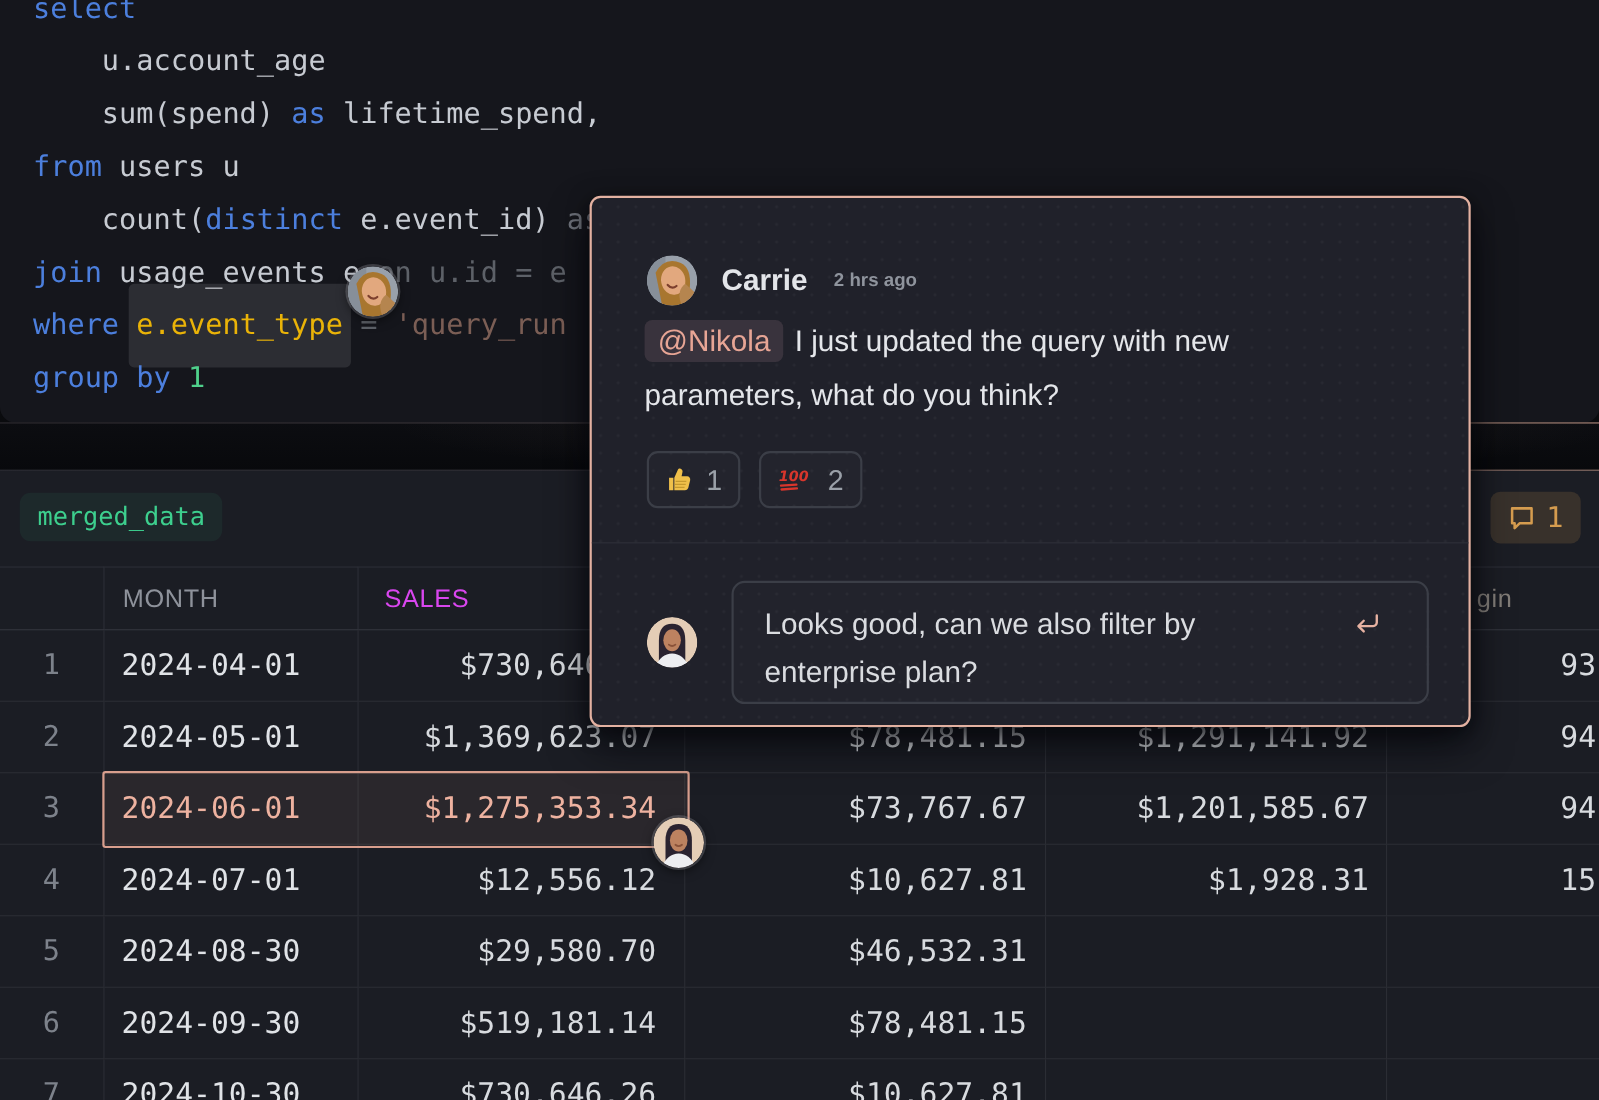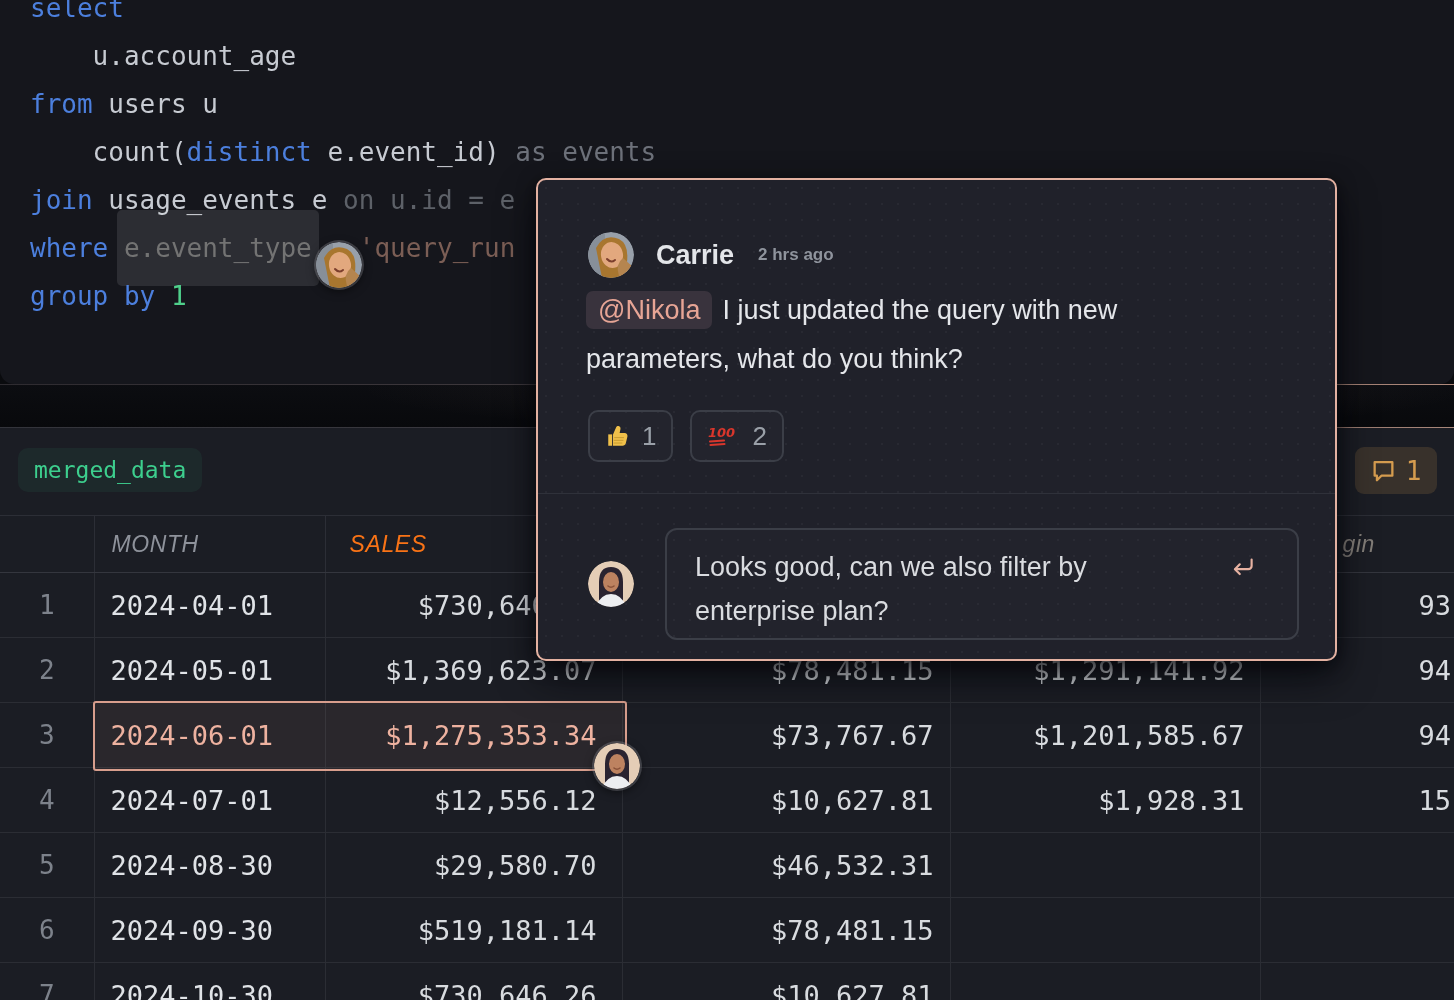--- a/index.html
+++ b/index.html
@@ -12,21 +12,21 @@
   .code{position:absolute;left:30px;top:-16px;font-family:"DejaVu Sans Mono",monospace;
         font-size:26px;line-height:48px;}
   .code .ln{white-space:pre;height:48px;}
   .code span{white-space:pre;}
   .tk-kw{color:#4c7fdd}
   .tk-pl{color:#c7cbd2}
   .tk-dim{color:#6d717a}
   .tk-dim2{color:#5d6168}
   .tk-str{color:#7b5e55}
   .tk-num{color:#4fd08b}
-  .tk-hl{color:#737373;background:rgba(255,255,255,0.10);border-radius:5px;padding:23px 7px;margin:0 -7px;}
+  .tk-hl{color:#eab308;background:rgba(255,255,255,0.10);border-radius:5px;padding:23px 7px;margin:0 -7px;}
 
   
   .band{position:absolute;left:0;top:384px;width:1454px;height:44px;
         background:radial-gradient(55% 150% at 63% 10%,rgba(190,160,150,0.10),transparent 70%),
                    linear-gradient(#0c0d11,#08090c);}
   .band::before{content:"";position:absolute;top:0;left:0;right:0;height:1px;
         background:linear-gradient(90deg,#2e2b30 0%,#463f43 55%,#93756a 85%,#b08a7c 100%);}
   .band::after{content:"";position:absolute;bottom:0;left:0;right:0;height:1px;
         background:linear-gradient(90deg,#33343b 0%,#3d3a40 55%,#83675f 82%,#a8877b 100%);}
 
@@ -37,31 +37,31 @@
         font-family:"DejaVu Sans Mono",monospace;font-size:23px;line-height:44px;}
   .comment-badge{position:absolute;left:1355px;top:19px;width:82px;height:47px;
         background:rgba(213,156,79,0.16);border-radius:9px;display:flex;align-items:center;
         justify-content:center;gap:10px;color:#d59c4f;
         font-family:"DejaVu Sans Mono",monospace;font-size:26px;cursor:pointer;}
 
   table.grid{position:absolute;left:0;top:87px;width:1454px;border-collapse:collapse;
         table-layout:fixed;font-family:"DejaVu Sans Mono",monospace;font-size:27px;}
   .grid th{height:56px;border-top:1px solid #2c2e36;border-bottom:1px solid #34363e;
         border-right:1px solid #2c2e36;font-family:"Liberation Sans",sans-serif;font-size:23px;
-        font-weight:400;color:#8e929b;text-align:left;padding:0 0 0 17px;letter-spacing:0.6px;font-style:italic;}
+        font-weight:400;color:#8e929b;text-align:left;padding:0 0 0 17px;letter-spacing:0.6px;}
   .grid td{height:64px;border-bottom:1px solid #2b2d34;border-right:1px solid #2b2d34;padding:0;}
   .grid .idx{text-align:center;color:#7d828b;font-size:26px;}
   .grid .month{padding-left:16px;color:#e0e3e7;}
   .grid .money{text-align:right;color:#d8dbdf;}
   .grid .m-sales{padding-right:25px;}
   .grid .m-c3{padding-right:16px;}
   .grid .m-c4{padding-right:15px;}
   .grid .c5{padding-left:158px;color:#d8dbdf;}
   .grid th.c5h{padding-left:82px;color:#827d78;}
-  .grid th.sales-h{color:#f97316;padding-left:24px;}
+  .grid th.sales-h{color:#d946ef;padding-left:24px;}
   .grid tr.r3 .month,.grid tr.r3 .m-sales{color:#eeb2a1;}
 
   .hl-row3{position:absolute;left:93px;top:273px;width:530px;height:66px;border:2px solid #d89e8d;
         background:rgba(238,178,158,0.07);border-radius:3px;z-index:4;pointer-events:none;}
 
   
   .presence{position:absolute;width:46px;height:46px;border-radius:50%;z-index:6;overflow:hidden;
         box-shadow:0 0 0 2px rgba(205,205,215,0.22),0 3px 10px rgba(0,0,0,0.55);}
   .presence svg{display:block;}
   #code-presence{left:316px;top:242px;}
@@ -93,20 +93,21 @@
 </style>
 </head>
 <body>
 
 <div class="stage">
 
   <section class="code-panel">
     <div class="code">
       <div class="ln"><span class="tk-kw">select</span></div>
       <div class="ln"><span class="tk-pl">    u.account_age</span></div>
+      <div class="ln"><span class="tk-pl">    sum(spend) </span><span class="tk-kw">as</span><span class="tk-pl"> lifetime_spend,</span></div>
       <div class="ln"><span class="tk-kw">from</span><span class="tk-pl"> users u</span></div>
       <div class="ln"><span class="tk-pl">    count(</span><span class="tk-kw">distinct</span><span class="tk-pl"> e.event_id)</span><span class="tk-dim"> as events</span></div>
       <div class="ln"><span class="tk-kw">join</span><span class="tk-pl"> usage_events e </span><span class="tk-dim2">on u.id = e</span></div>
       <div class="ln"><span class="tk-kw">where</span><span class="tk-pl"> </span><span class="tk-hl">e.event_type</span><span class="tk-dim2"> = </span><span class="tk-str">'query_run</span></div>
       <div class="ln"><span class="tk-kw">group by</span><span class="tk-pl"> </span><span class="tk-num">1</span></div>
     </div>
   </section>
 
   <div class="band"></div>
 

